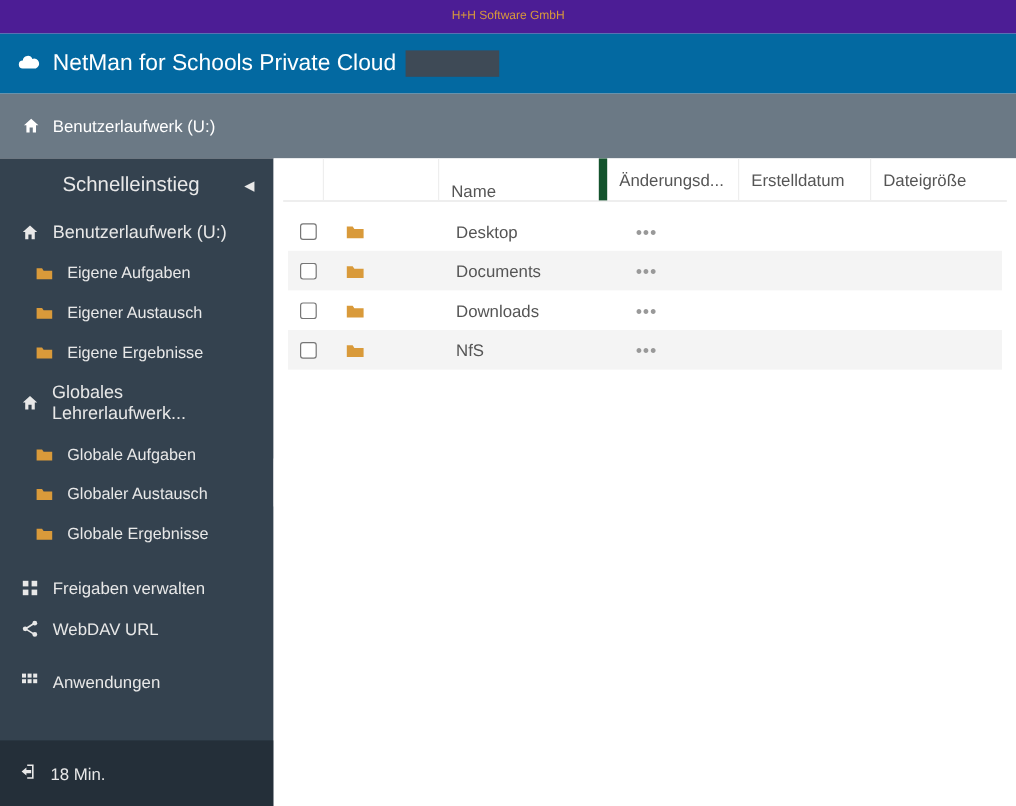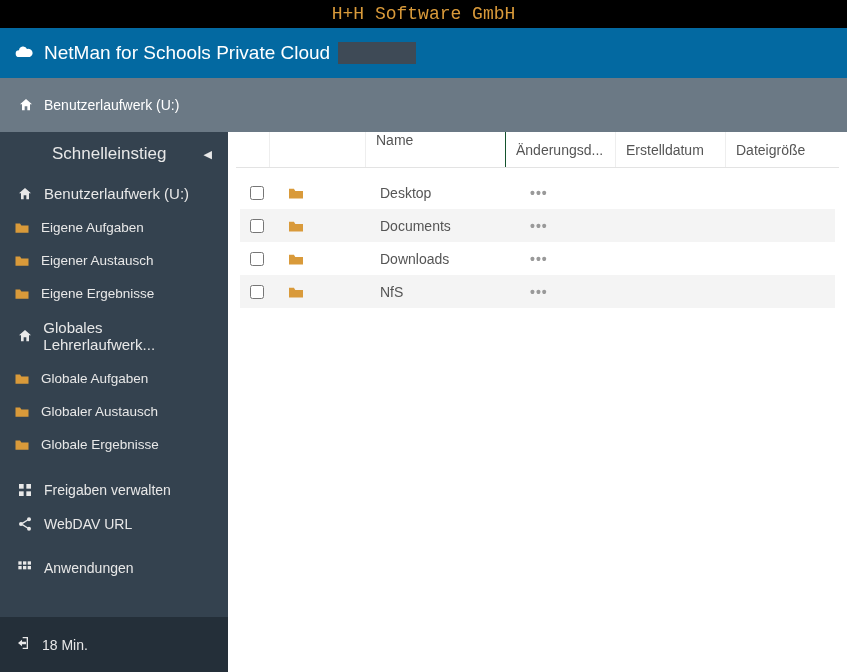--- a/index.html
+++ b/index.html
@@ -1,40 +1,40 @@
 <!DOCTYPE html>
 <html><head>
 <meta charset="utf-8">
 <style>
   * { box-sizing: border-box; margin: 0; padding: 0; }
   body { font-family: "Segoe UI", Arial, sans-serif; font-size: 14px; color: #333; width: 847px; height: 672px; overflow: hidden; background: #fff; }
-  .topbar { background: #000000; height: 28px; text-align: center; color: #d99a3a; font-size: 18px; line-height: 28px; font-family: Liberation Mono, monospace; }
+  .topbar { background: #4c1d95; height: 28px; text-align: center; color: #d99a3a; font-size: 10px; line-height: 28px; }
   .header { background: #0369a1; height: 50px; display: flex; align-items: center; padding: 0 14px; color: #fff; }
   .header .cloud-icon { margin-right: 10px; }
   .header .title { font-size: 19px; font-weight: 400; }
   .header .blank-box { width: 78px; height: 22px; background: #3e4a56; margin-left: 8px; }
   .breadcrumb { background: #6b7985; height: 54px; display: flex; align-items: center; padding: 0 18px; color: #fff; font-size: 14px; }
   .breadcrumb svg { margin-right: 10px; }
   .main { display: flex; height: 540px; }
   .sidebar { width: 228px; background: #34424f; color: #e8e8e8; display: flex; flex-direction: column; position: relative; }
   .sb-heading { padding: 12px 16px; font-size: 17px; display: flex; justify-content: space-between; align-items: center; margin-left: 36px; }
   .sb-heading .chev { font-size: 11px; }
   .sb-item { display: flex; align-items: center; padding: 9px 16px; font-size: 14px; cursor: pointer; }
   .sb-item.top { font-size: 15px; }
-  .sb-item.sub { padding-left: 13px; font-size: 13.5px; }
+  .sb-item.sub { padding-left: 28px; font-size: 13.5px; }
   .sb-item .ic { width: 18px; margin-right: 10px; display: flex; align-items: center; justify-content: center; }
   .sb-bottom { margin-top: auto; }
   .sb-logout { background: #242f39; padding: 18px 16px; display: flex; align-items: center; font-size: 14px; }
   .sb-logout .ic { margin-right: 10px; }
   .divider-handle { position: absolute; right: -8px; top: 50%; transform: translateY(-50%); width: 8px; height: 40px; background: #eaeaea; border-radius: 0 3px 3px 0; display: flex; align-items: center; justify-content: center; color: #888; font-size: 9px; }
   .content { flex: 1; background: #fff; padding: 0 8px; position: relative; }
   .thead { display: flex; height: 36px; border-bottom: 1px solid #e3e3e3; align-items: center; color: #555; font-size: 14px; }
   .col-cb { width: 34px; border-right: 1px solid #eee; height: 100%; }
   .col-ic { width: 96px; border-right: 1px solid #eee; height: 100%; }
-  .col-name { flex: 0 0 140px; padding-left: 10px; border-right: 1px solid #14532d; height: 100%; display:flex; align-items:flex-start;}
+  .col-name { flex: 0 0 140px; padding-left: 10px; border-right: 7px solid #14532d; height: 100%; display:flex; align-items:flex-end;}
   .col-mod { flex: 0 0 110px; padding-left: 10px; border-right: 1px solid #eee; height: 100%; display:flex; align-items:center; white-space:nowrap; overflow:hidden; text-overflow:ellipsis;}
   .col-created { flex: 0 0 110px; padding-left: 10px; border-right: 1px solid #eee; height: 100%; display:flex; align-items:center;}
   .col-size { flex: 1; padding-left: 10px; height: 100%; display:flex; align-items:center;text-align:right;}
   .row { display: flex; height: 33px; align-items: center; font-size: 14px; color: #555; }
   .row.alt { background: #f4f4f4; }
   .row .cb { width: 34px; display:flex; justify-content:center; }
   .row .cb input { width: 14px; height: 14px; }
   .row .ricon { width: 44px; display:flex; justify-content:center; }
   .row .rname { width: 160px; padding-left: 10px; }
   .row .ractions { width: 40px; color: #999; letter-spacing: 1px; font-weight: bold; cursor:pointer;}

